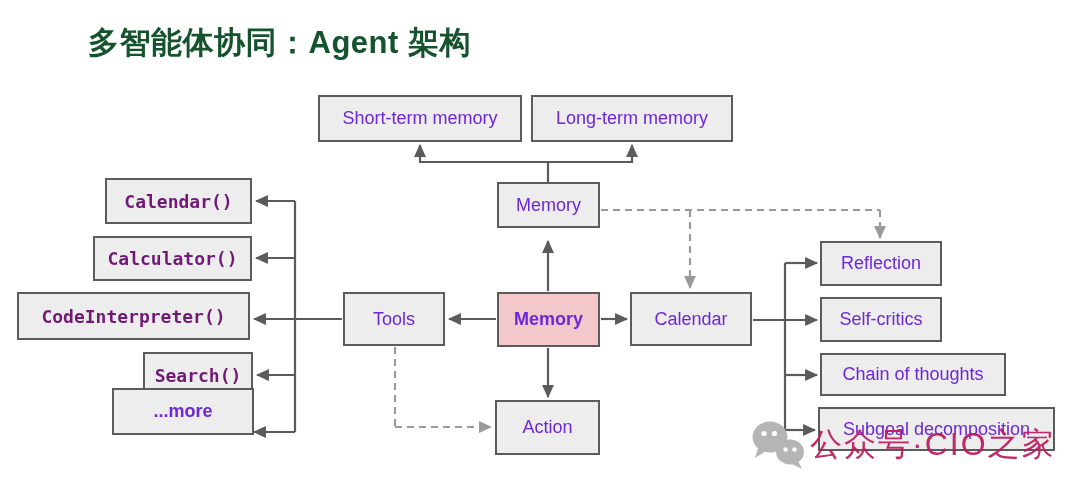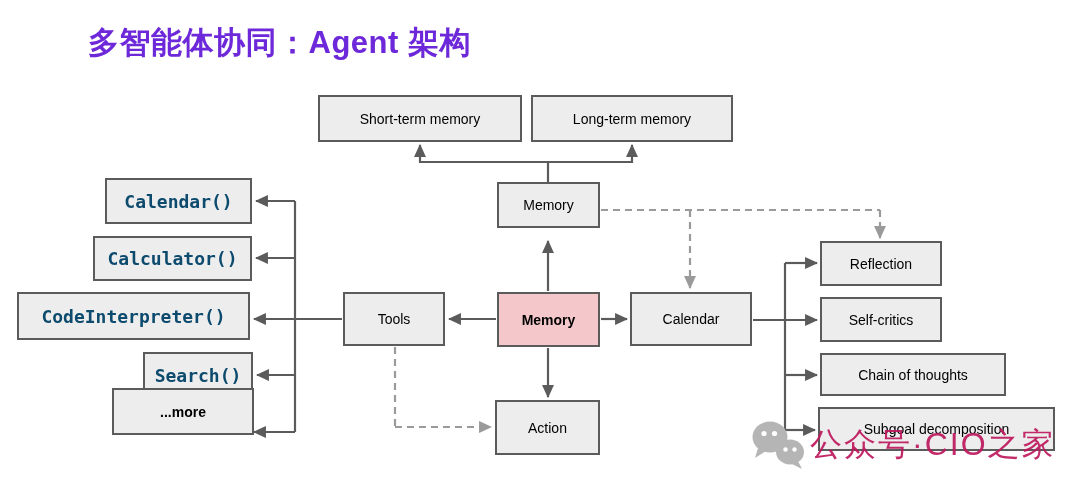--- a/index.html
+++ b/index.html
@@ -14,50 +14,50 @@
     height: 494px;
     background: #ffffff;
     overflow: hidden;
   }
   .page-title {
     position: absolute;
     left: 88px;
     top: 22px;
     font-size: 31px;
     font-weight: 700;
-    color: #6d28d9;
+    color: #14532d;
     letter-spacing: 0.5px;
     white-space: nowrap;
   }
   .wires {
     position: absolute;
     left: 0;
     top: 0;
     width: 1080px;
     height: 494px;
     z-index: 1;
   }
   .node {
     position: absolute;
     box-sizing: border-box;
     background: #ededed;
     border: 2px solid #5b5b5b;
     display: flex;
     align-items: center;
     justify-content: center;
-    font-size: 14px;
-    color: #000000;
+    font-size: 18px;
+    color: #6d28d9;
     z-index: 2;
     white-space: nowrap;
   }
   .node.code {
     font-family: "DejaVu Sans Mono", monospace;
     font-weight: 700;
     font-size: 18px;
-    color: #0c4a6e;
+    color: #701a75;
   }
   .node.agent {
     background: #f4c8ca;
     font-weight: 700;
   }
   
   .n-short  { left: 318px; top:  95px; width: 204px; height: 47px; }
   .n-long   { left: 531px; top:  95px; width: 202px; height: 47px; }
   .n-memory { left: 497px; top: 182px; width: 103px; height: 46px; }
   .n-tools  { left: 343px; top: 292px; width: 102px; height: 54px; }

